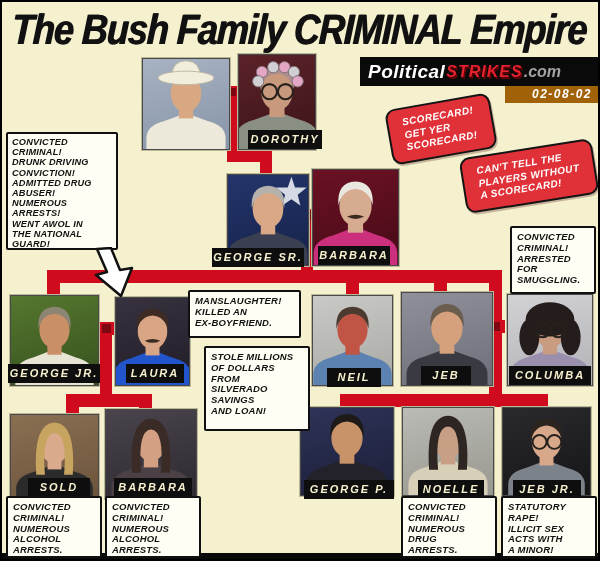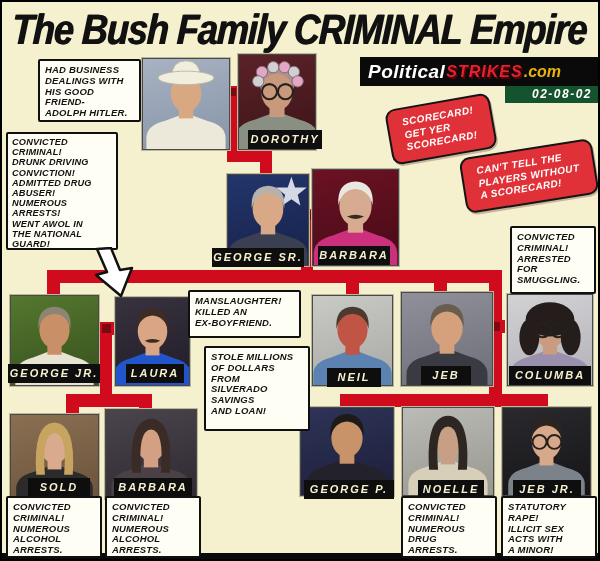--- a/index.html
+++ b/index.html
@@ -43,23 +43,23 @@
     letter-spacing:.4px;padding:7px 8px 7px 14px;box-sizing:border-box;
     white-space:pre-line;box-shadow:1px 2px 0 rgba(60,0,0,.25);
   }
   .logo{
     position:absolute;background:#0a0a0a;display:flex;align-items:center;
     padding:0 8px;box-sizing:border-box;white-space:nowrap;
   }
   .logo .w1{color:#fff;font-size:19px;font-weight:bold;font-style:italic;letter-spacing:.5px;}
   .logo .w2{color:var(--brandred,#e4222e);font-size:16px;font-weight:bold;font-style:italic;
     letter-spacing:1px;text-shadow:1.5px 1.5px 0 #5e0006;margin:0 1px;}
-  .logo .w3{color:#eab308;font-size:16px;font-weight:bold;font-style:italic;}
+  .logo .w3{color:#a3a3a3;font-size:16px;font-weight:bold;font-style:italic;}
   .datebar{
-    position:absolute;background:#14532d;color:#fff;text-align:right;
+    position:absolute;background:#a16207;color:#fff;text-align:right;
     font-size:12px;font-weight:bold;font-style:italic;letter-spacing:1.5px;
     line-height:17px;padding:0 8px;box-sizing:border-box;
   }
   .strip{position:absolute;background:#0a0a0a;}
   .arrow{position:absolute;}
 </style>
 </head>
 <body>
 
 <div id="canvas">
@@ -248,24 +248,20 @@
   <div class="nlabel" style="left:124px;top:362px;width:58px">LAURA</div>
   <div class="nlabel" style="left:325px;top:366px;width:54px">NEIL</div>
   <div class="nlabel" style="left:419px;top:364px;width:50px">JEB</div>
   <div class="nlabel" style="left:507px;top:364px;width:82px">COLUMBA</div>
   <div class="nlabel" style="left:26px;top:476px;width:62px">SOLD</div>
   <div class="nlabel" style="left:112px;top:476px;width:78px">BARBARA</div>
   <div class="nlabel" style="left:302px;top:478px;width:90px">GEORGE P.</div>
   <div class="nlabel" style="left:416px;top:478px;width:66px">NOELLE</div>
   <div class="nlabel" style="left:511px;top:478px;width:68px">JEB JR.</div>
 
-  <div class="note" style="left:36px;top:57px;width:103px;height:63px">HAD BUSINESS
-DEALINGS WITH
-HIS GOOD FRIEND-
-ADOLPH HITLER.</div>
   <div class="note tight" style="left:4px;top:130px;width:112px;height:118px">CONVICTED
 CRIMINAL!
 DRUNK DRIVING
 CONVICTION!
 ADMITTED DRUG
 ABUSER!
 NUMEROUS
 ARRESTS!
 WENT AWOL IN
 THE NATIONAL

